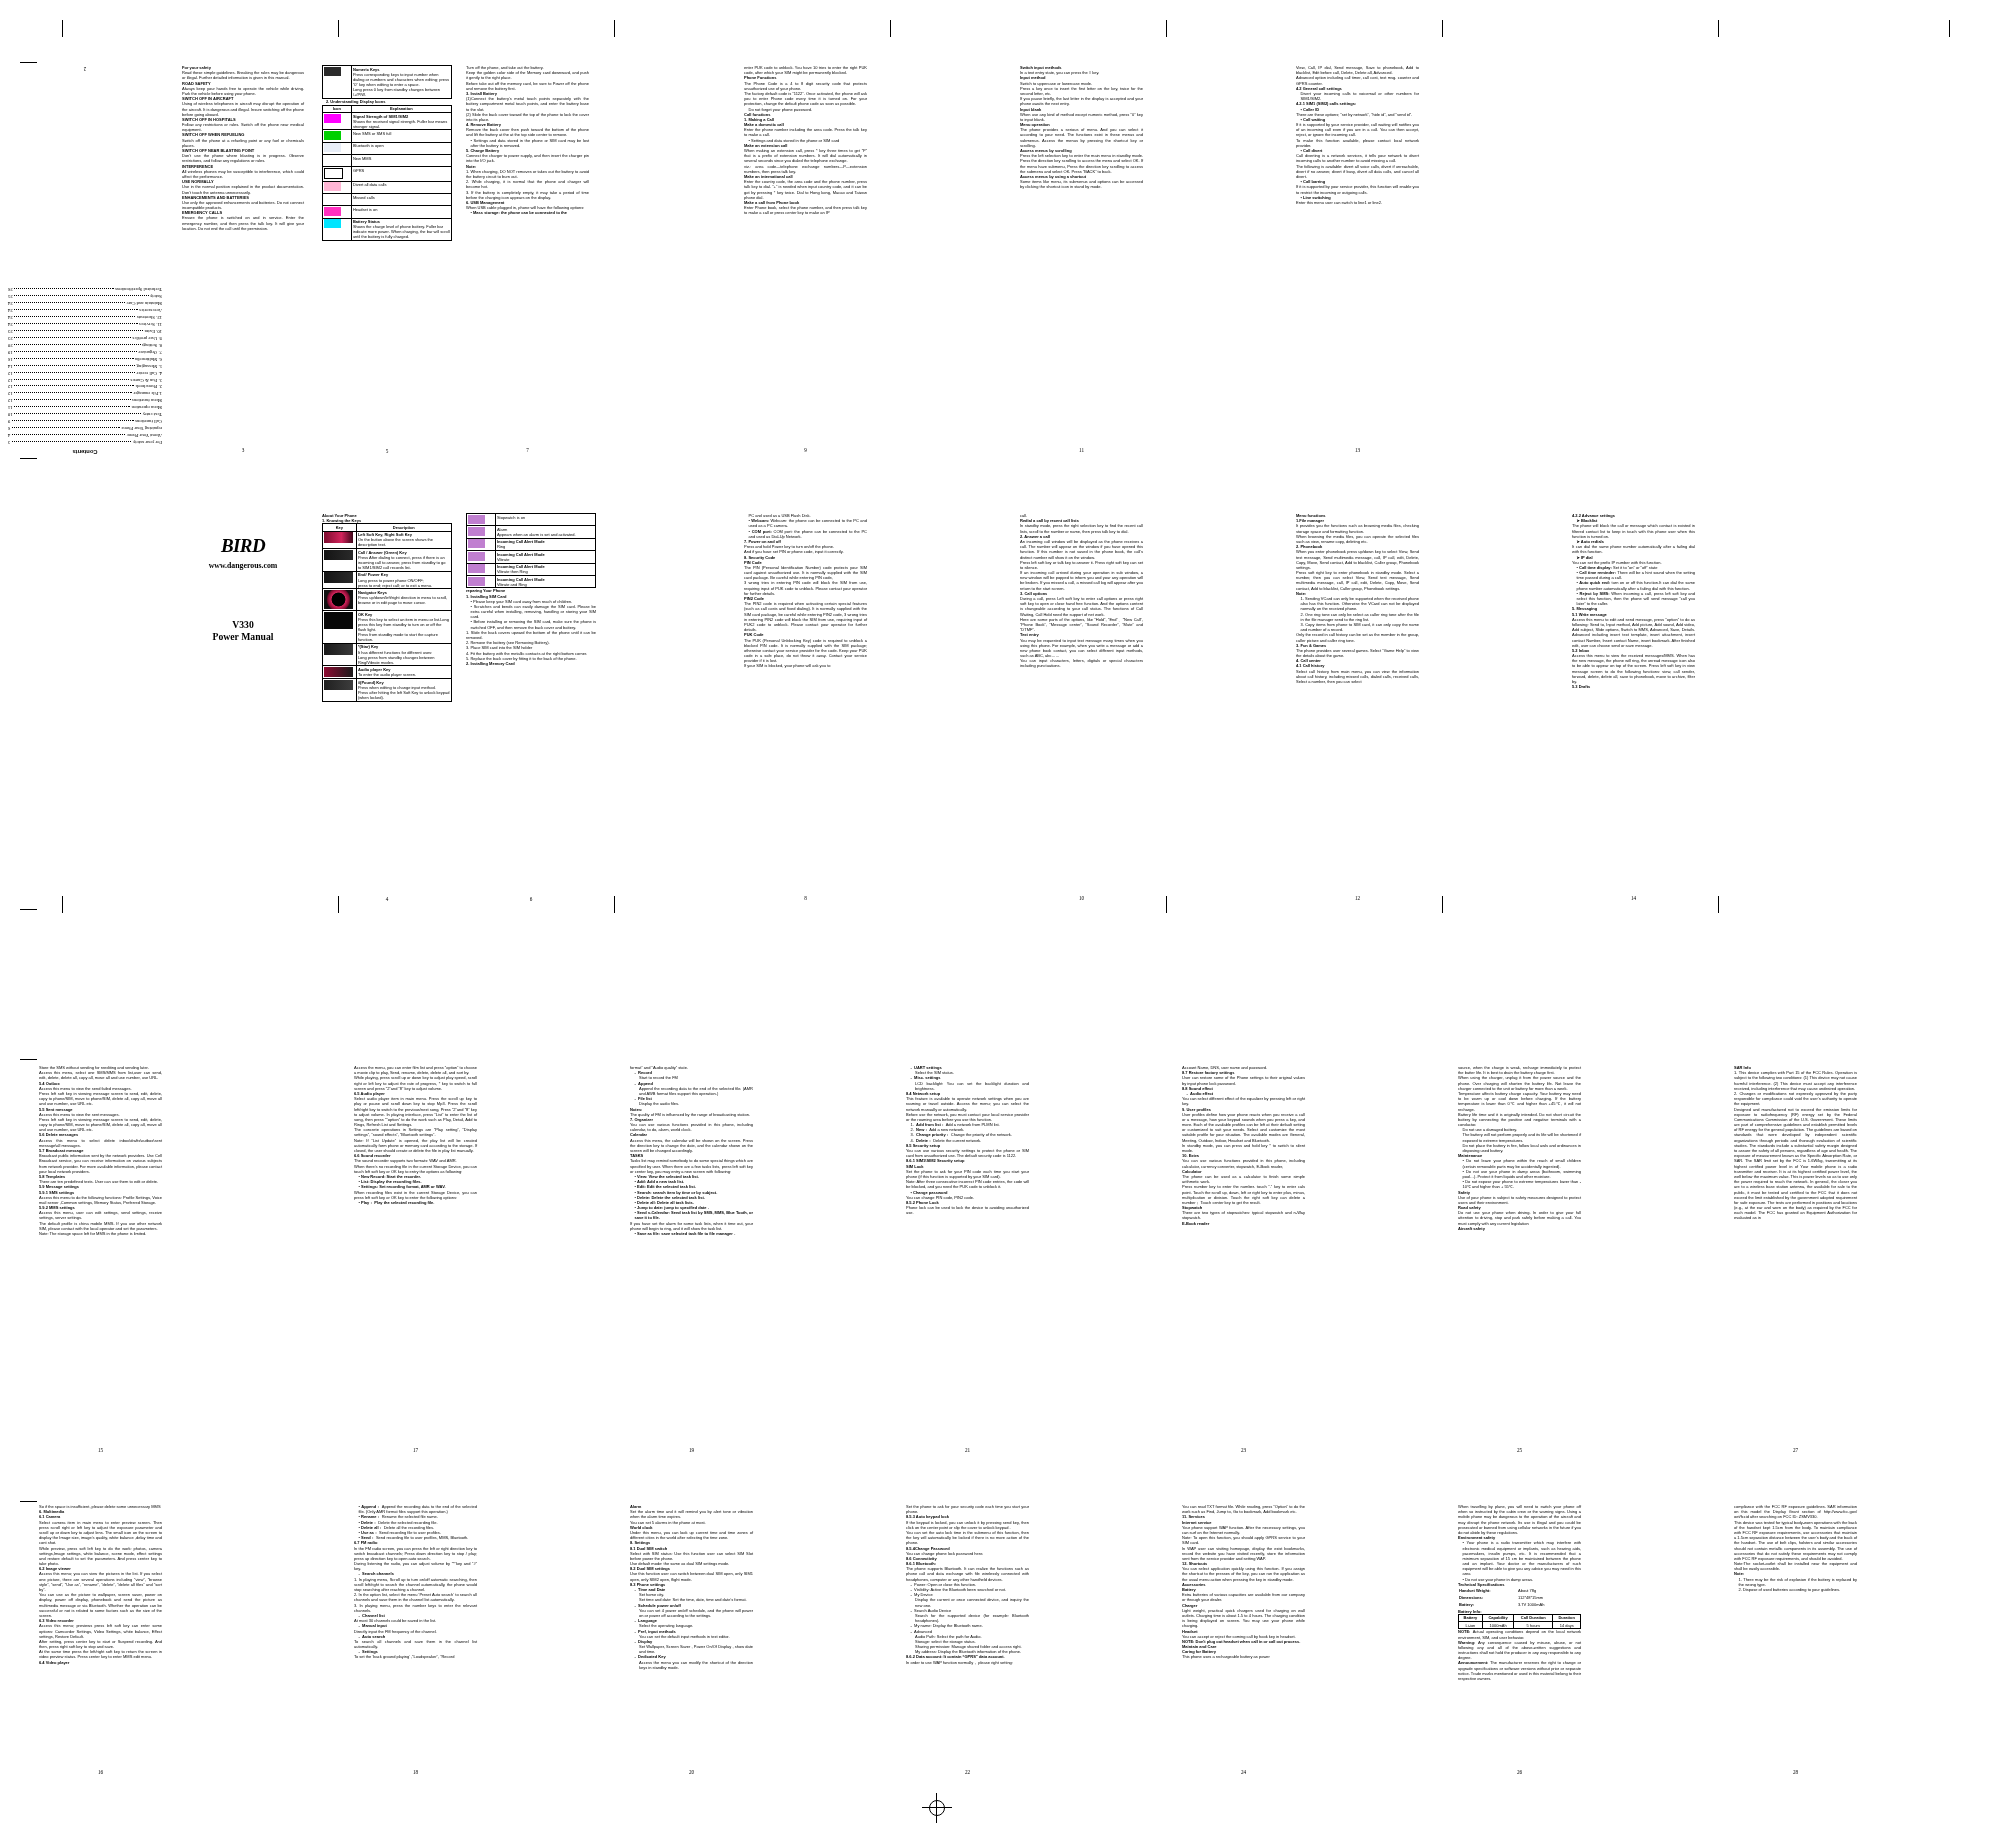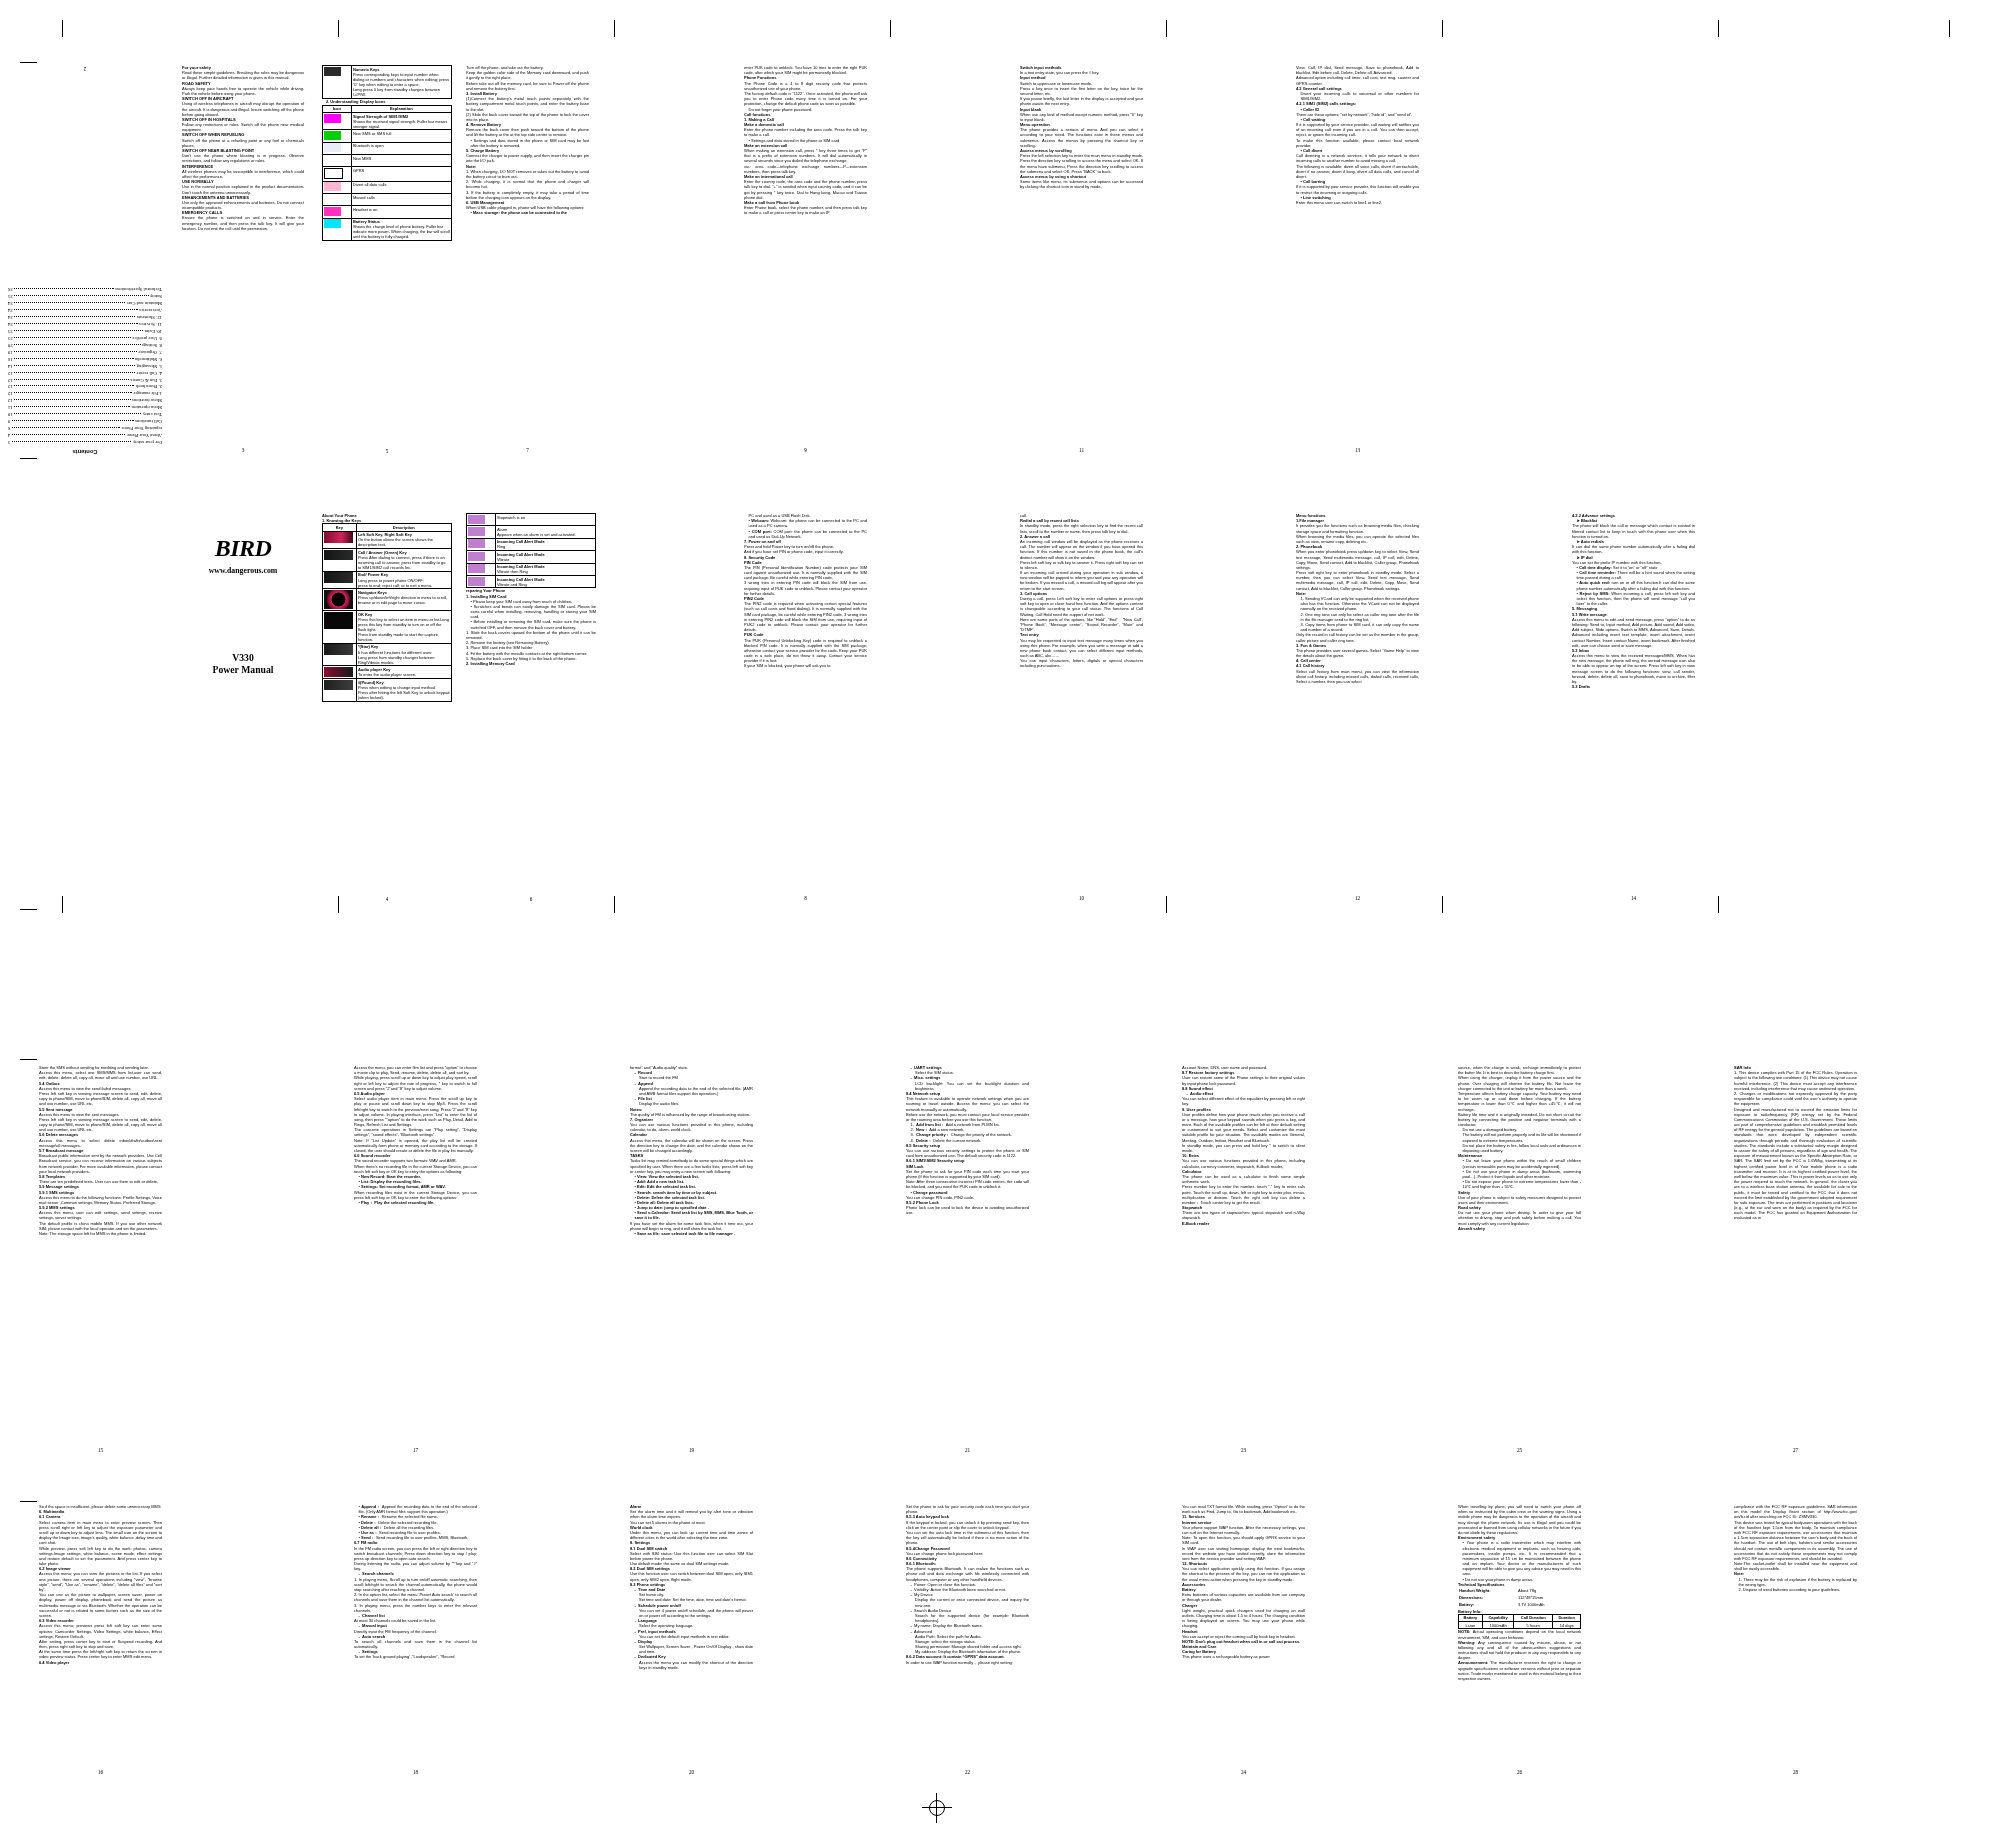--- a/index.html
+++ b/index.html
@@ -52,23 +52,23 @@
   .kimg.k2{background:linear-gradient(90deg,#141414,#2a2a2a);}
   .kimg.k3{background:linear-gradient(90deg,#151515,#2a2a2a);}
   .kimg.k4{height:19.5px;background:radial-gradient(circle at 50% 50%,#000 38%,#d2245c 42%,#7d0b2e 62%,#111 70%);}
   .kimg.k5{height:17px;background:#080808;}
   .kimg.k6{background:linear-gradient(90deg,#1a1a1a,#3a3a3a);}
   .kimg.k7{background:linear-gradient(90deg,#8d0b32,#1a1a1a);}
   .kimg.k8{background:linear-gradient(90deg,#202020,#3d3d3d);}
 
   
   .cover{position:relative;height:100%;}
-  .logo{font-family:"Liberation Serif",serif;font-weight:bold;font-style:italic;font-size:24px;letter-spacing:-0.6px;text-align:center;margin-top:22px;}
+  .logo{font-family:"Liberation Serif",serif;font-weight:bold;font-style:italic;font-size:19px;letter-spacing:-0.6px;text-align:center;margin-top:22px;}
   .site{font-family:"Liberation Serif",serif;font-weight:bold;font-size:7.8px;text-align:center;margin-top:3.9px;}
-  .model{font-family:"Liberation Serif",serif;font-weight:bold;font-size:9.7px;text-align:center;margin-top:77px;}
+  .model{font-family:"Liberation Serif",serif;font-weight:bold;font-size:9.7px;text-align:center;margin-top:49px;}
   .manual{font-family:"Liberation Serif",serif;font-weight:bold;font-size:9.7px;text-align:center;margin-top:1.3px;}
 
   
   .rot180{transform:rotate(180deg);width:100%;height:100%;}
   .toc-title{font-weight:bold;font-size:5.8px;text-align:center;margin-bottom:3.9px;}
   .toc-row{display:flex;align-items:baseline;font-family:"Liberation Serif",serif;font-size:4.8px;line-height:1.45;}
   .toc-row .lbl{white-space:nowrap;}
   .toc-row .dots{flex:1;border-bottom:0.6px dotted #000;margin:0 1.3px 1.3px 1.3px;height:0;}
   .toc-row .pp{white-space:nowrap;}
   .toc-inner{padding:0 3.9px;}

